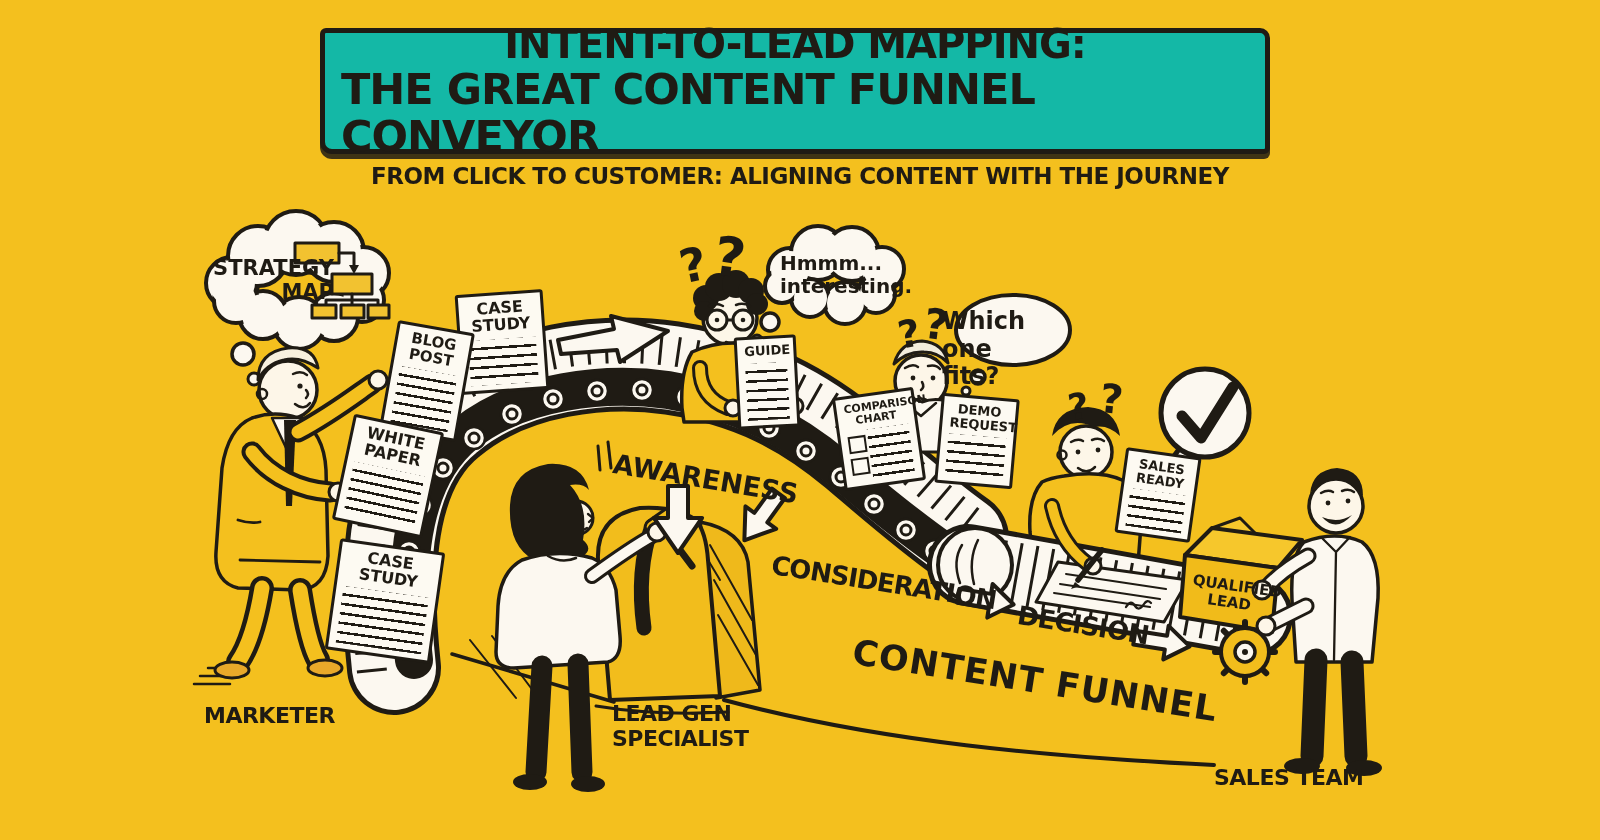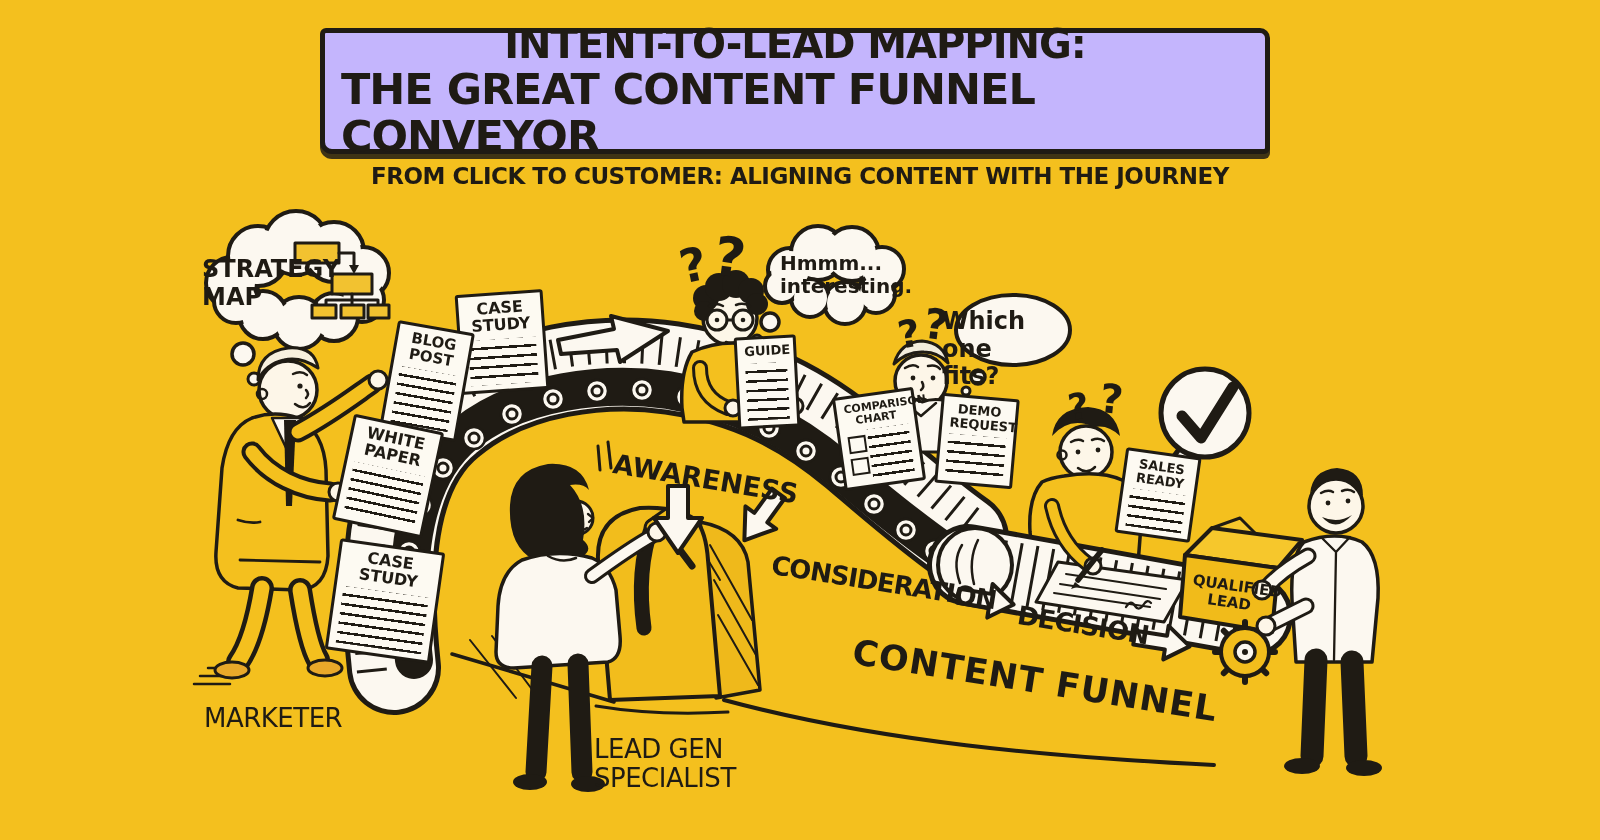--- a/index.html
+++ b/index.html
@@ -1,40 +1,40 @@
 <!DOCTYPE html>
 <html><head>
 <meta charset="utf-8">
 <style>
   html,body{margin:0;padding:0;background:#888;}
   .scene{position:relative;width:1600px;height:840px;overflow:hidden;
          background:#F4C01E;font-family:"DejaVu Sans",sans-serif;color:#1F1B14;}
   .scene svg{position:absolute;left:0;top:0;}
   
   .title-box{position:absolute;left:320px;top:28px;width:940px;height:116px;
-    background:#c4b5fd;border:5px solid #1F1B14;border-radius:6px 10px 6px 12px;
+    background:#14b8a6;border:5px solid #1F1B14;border-radius:6px 10px 6px 12px;
     display:flex;flex-direction:column;align-items:center;justify-content:center;
     box-shadow:0 5px 0 rgba(31,27,20,.85);}
   .title-l1{font-size:40px;font-weight:bold;letter-spacing:-1px;line-height:1.1;}
   .title-l2{font-size:43px;font-weight:bold;letter-spacing:-1px;line-height:1.1;padding-left:16px;}
   .subtitle{position:absolute;left:0;top:163px;width:1600px;text-align:center;
     font-size:23px;font-weight:bold;letter-spacing:-.5px;}
   
   .htext{position:absolute;font-weight:bold;color:#1F1B14;transform-origin:left top;}
   
   .paper{position:absolute;background:#FDFAF2;border:3px solid #1F1B14;border-radius:3px;
     padding:5px 7px;box-sizing:border-box;display:flex;flex-direction:column;transform-origin:center;}
   .paper-title{font-weight:bold;text-align:center;line-height:1.05;}
   .paper-lines{flex:1;margin-top:5px;
     background:repeating-linear-gradient(to bottom,transparent 0 7px,#1F1B14 7px 9.5px);}
   .check-sq{position:absolute;width:14px;height:13px;border:2.5px solid #1F1B14;background:#FDFAF2;}
   
   .bubble-text{position:absolute;font-weight:bold;text-align:left;line-height:1.15;}
   .qmark{position:absolute;font-weight:bold;transform-origin:center;}
-  .role{position:absolute;font-weight:normal;font-size:26px;letter-spacing:-.5px;line-height:1.12;}
+  .role{position:absolute;font-weight:bold;font-size:22px;letter-spacing:-.5px;line-height:1.12;}
   .stage{position:absolute;font-weight:bold;white-space:nowrap;transform-origin:left top;}
 </style>
 </head>
 <body>
 
 <div class="scene">
 
 <svg width="1600" height="840" viewBox="0 0 1600 840" style="stroke-linecap:round;stroke-linejoin:round;">
 
   <g stroke="#1F1B14" fill="none">
@@ -345,21 +345,21 @@
   <path transform="rotate(9 985 600)" d="M 958,593 L 990,593 L 990,583 L 1014,600 L 990,617 L 990,607 L 958,607 Z" fill="#FCF8F0" stroke="#1F1B14" stroke-width="4"></path>
   <path transform="rotate(9 1162 642)" d="M 1134,635 L 1166,635 L 1166,625 L 1190,642 L 1166,659 L 1166,649 L 1134,649 Z" fill="#FCF8F0" stroke="#1F1B14" stroke-width="4"></path>
 </svg>
 
 <div class="title-box">
   <div class="title-l1">INTENT-TO-LEAD MAPPING:</div>
   <div class="title-l2">THE GREAT CONTENT FUNNEL CONVEYOR</div>
 </div>
 <div class="subtitle">FROM CLICK TO CUSTOMER: ALIGNING CONTENT WITH THE JOURNEY</div>
 
-<div class="htext" style="left:202px;top:256px;width:132px;font-size:24px;text-align:left;line-height:1.15;">STRATEGY MAP</div>
+<div class="htext" style="left:202px;top:256px;width:132px;font-size:21px;text-align:right;line-height:1.15;">STRATEGY MAP</div>
 
 <div class="paper" style="left:458px;top:292px;width:88px;height:100px;transform:rotate(-4deg);">
   <div class="paper-title" style="font-size:16px;">CASE STUDY</div>
   <div class="paper-lines"></div>
 </div>
 <div class="paper" style="left:388px;top:326px;width:78px;height:110px;transform:rotate(10deg);">
   <div class="paper-title" style="font-size:15px;">BLOG POST</div>
   <div class="paper-lines"></div>
 </div>
 <div class="paper" style="left:342px;top:422px;width:92px;height:108px;transform:rotate(12deg);">
@@ -400,15 +400,16 @@
 <div class="qmark" style="left:1100px;top:376px;font-size:40px;transform:rotate(6deg);">?</div>
 
 <div class="stage" style="left:616px;top:448px;font-size:27px;transform:rotate(9.5deg);letter-spacing:0;">AWARENESS</div>
 <div class="stage" style="left:774px;top:550px;font-size:26px;transform:rotate(9deg);letter-spacing:-1px;">CONSIDERATION</div>
 <div class="stage" style="left:1020px;top:600px;font-size:26px;transform:rotate(9deg);letter-spacing:-1px;">DECISION</div>
 <div class="stage" style="left:856px;top:632px;font-size:35px;transform:rotate(9deg);letter-spacing:1px;">CONTENT FUNNEL</div>
 
 <div class="htext" style="left:1194px;top:572px;width:78px;font-size:15px;text-align:center;line-height:1.15;transform:rotate(8deg);">QUALIFIED LEAD</div>
 
 <div class="role" style="left:204px;top:704px;width:180px;">MARKETER</div>
-<div class="role" style="left:594px;top:702px;width:180px;margin-top:33px;">LEAD GEN SPECIALIST</div>
+<div class="role" style="left:612px;top:702px;width:180px;">LEAD GEN SPECIALIST</div>
+<div class="role" style="left:1214px;top:766px;width:200px;">SALES TEAM</div>
 
 </div>
 
 </body></html>

